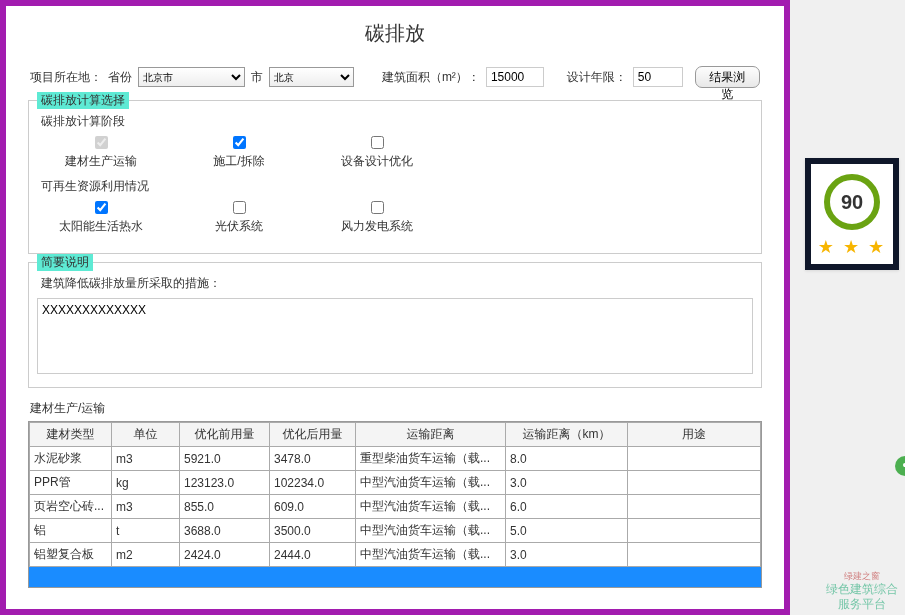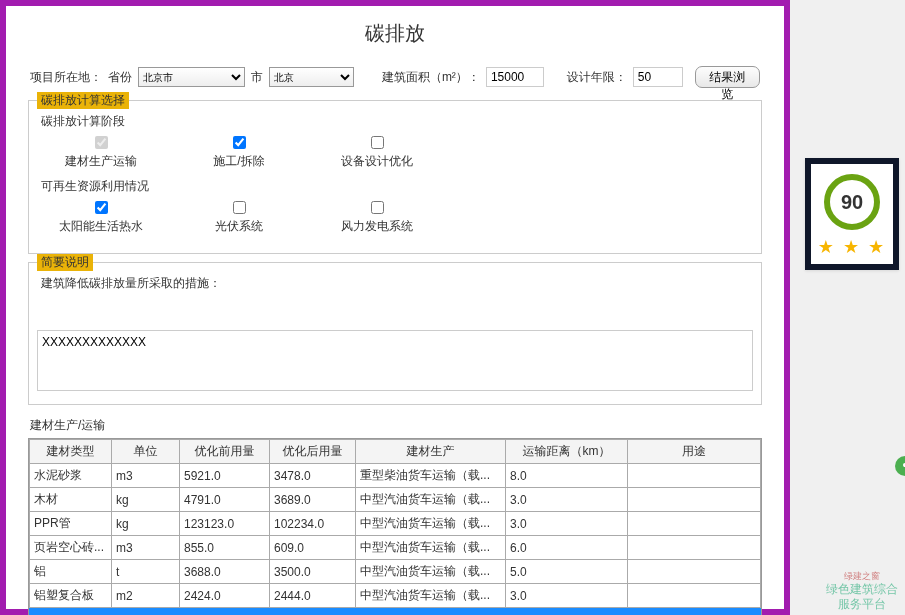--- a/index.html
+++ b/index.html
@@ -59,48 +59,47 @@
     .groupbox {
       border: 1px solid #ccc;
       margin: 4px 18px 8px;
       padding: 8px 8px 10px;
       position: relative;
     }
     .groupbox > .legend {
       position: absolute;
       top: -9px;
       left: 8px;
-      background: #eab308;
+      background: #5eead4;
       padding: 0 4px;
     }
     .subhead { margin: 4px 0 6px 4px; }
     .checkrow {
       display: flex;
       gap: 18px;
       align-items: center;
       padding-left: 4px;
       margin-bottom: 8px;
     }
     .chk {
       display: inline-flex;
       align-items: center;
       gap: 4px;
       width: 120px;
       flex-direction: column;
     }
     .chk input { width: 13px; height: 13px; }
     textarea {
       width: 100%;
-      height: 61px;
+      height: 76px;
       border: 1px solid #ccc;
       resize: none;
       font-family: inherit;
       font-size: 12px;
       padding: 4px;
-      margin-top: 32px;
     }
     .section-label { padding: 4px 20px 4px; }
     .table-wrap {
       margin: 0 18px;
       border: 1px solid #999;
     }
     table { border-collapse: collapse; width: 100%; table-layout: fixed; }
     th, td {
       border: 1px solid #aaa;
       padding: 3px 4px;
@@ -245,45 +244,36 @@
           <col style="width:150px">
           <col style="width:122px">
           <col>
       </colgroup>
       <thead>
         <tr>
           <th>建材类型</th>
           <th>单位</th>
           <th>优化前用量</th>
           <th>优化后用量</th>
-          <th>建材生产</th>
+          <th>运输距离</th>
           <th>运输距离（km）</th>
           <th>用途</th>
         </tr>
       </thead>
       <tbody id="tbody">
           <tr>
             <td>水泥砂浆</td>
             <td>m3</td>
             <td>5921.0</td>
             <td>3478.0</td>
             <td>重型柴油货车运输（载...</td>
             <td>8.0</td>
             <td></td>
           </tr>
           <tr>
-            <td>木材</td>
-            <td>kg</td>
-            <td>4791.0</td>
-            <td>3689.0</td>
-            <td>中型汽油货车运输（载...</td>
-            <td>3.0</td>
-            <td></td>
-          </tr>
-          <tr>
             <td>PPR管</td>
             <td>kg</td>
             <td>123123.0</td>
             <td>102234.0</td>
             <td>中型汽油货车运输（载...</td>
             <td>3.0</td>
             <td></td>
           </tr>
           <tr>
             <td>页岩空心砖...</td>

